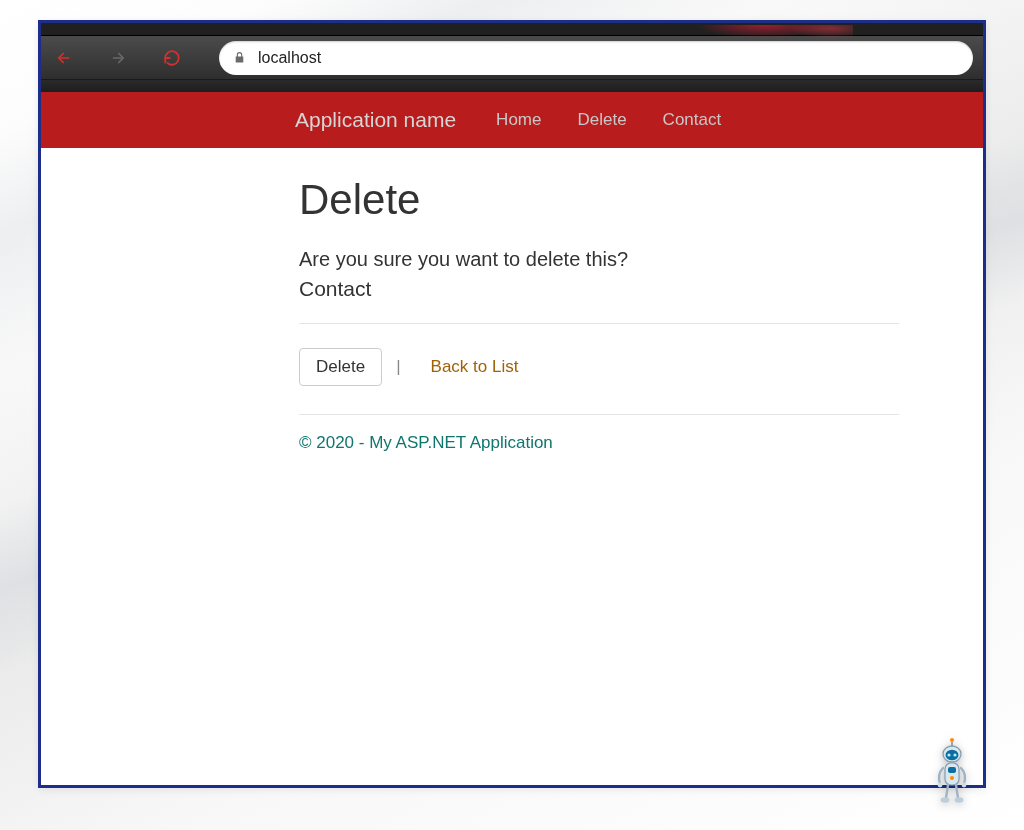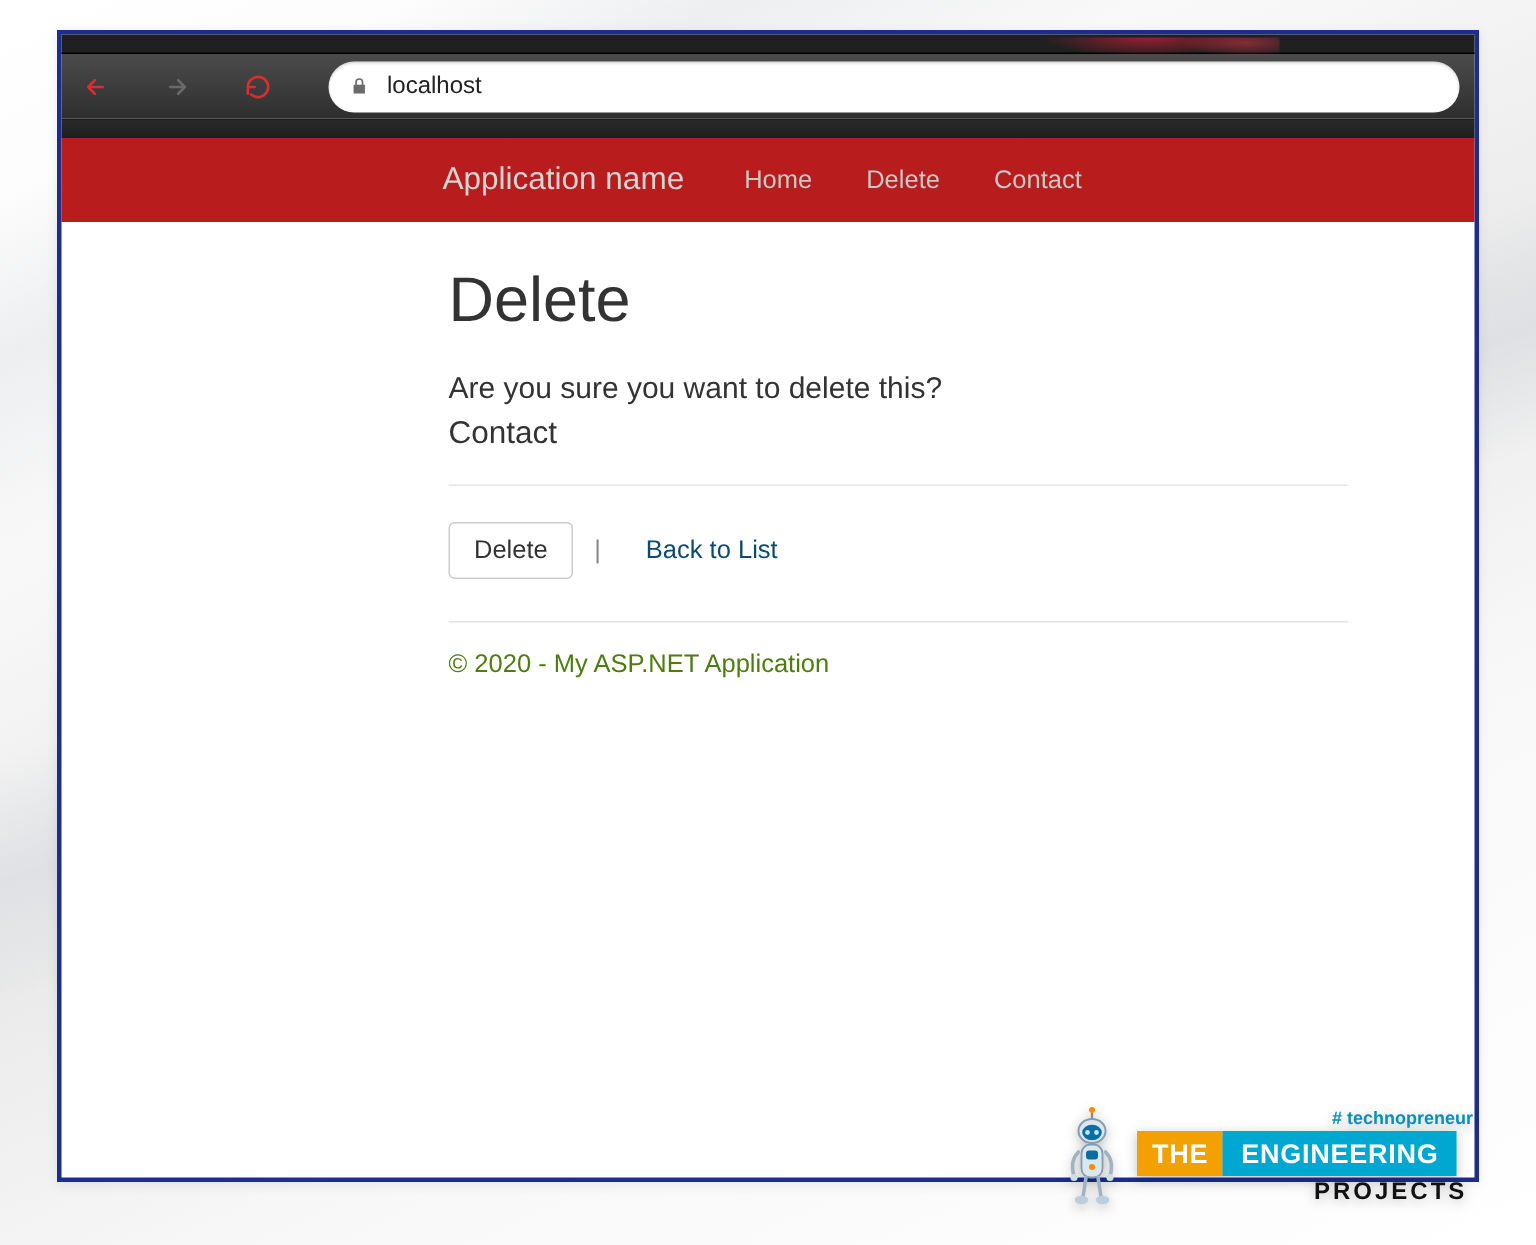--- a/index.html
+++ b/index.html
@@ -137,28 +137,28 @@
       display: inline-block;
       padding: 8px 16px;
       font-size: 17px;
       color: #333;
       background: #fff;
       border: 1px solid #ccc;
       border-radius: 4px;
       cursor: pointer;
     }
     .divider { color: #888; margin: 0 8px 0 14px; font-size: 17px; }
-    .link { color: #0c4a6e; font-size: 17px; text-decoration: none; cursor: pointer; padding-left: 22px; }
+    .link { color: #a16207; font-size: 17px; text-decoration: none; cursor: pointer; padding-left: 22px; }
     hr.sep2 {
       border: none;
       border-top: 1px solid #e5e5e5;
       margin: 28px 0 18px 0;
       width: 600px;
     }
-    .footer { color: #4d7c0f; font-size: 17px; }
+    .footer { color: #0f766e; font-size: 17px; }
     .watermark {
       position: absolute;
       right: 42px;
       bottom: 26px;
       display: flex;
       align-items: center;
       filter: drop-shadow(0 2px 4px rgba(0,0,0,0.25));
     }
     .robot {
       width: 40px; height: 66px; margin-right: 10px;
@@ -249,21 +249,13 @@
     <circle cx="20" cy="40" r="2" fill="#ff8a00"></circle>
     <path d="M11 30 Q5 36 8 46" stroke="#9fb3c2" stroke-width="2.4" fill="none" stroke-linecap="round"></path>
     <path d="M29 30 Q35 36 32 46" stroke="#9fb3c2" stroke-width="2.4" fill="none" stroke-linecap="round"></path>
     <circle cx="8" cy="47" r="2.4" fill="#cfdde7"></circle>
     <circle cx="32" cy="47" r="2.4" fill="#cfdde7"></circle>
     <path d="M16 47 L14 60" stroke="#9fb3c2" stroke-width="2.4" fill="none" stroke-linecap="round"></path>
     <path d="M24 47 L26 60" stroke="#9fb3c2" stroke-width="2.4" fill="none" stroke-linecap="round"></path>
     <ellipse cx="13" cy="62" rx="4.5" ry="2.8" fill="#bccddb"></ellipse>
     <ellipse cx="27" cy="62" rx="4.5" ry="2.8" fill="#bccddb"></ellipse>
   </svg>
-  <div class="wm-text">
-    <div class="wm-tag"># technopreneur</div>
-    <div class="wm-row">
-      <div class="wm-the">THE</div>
-      <div class="wm-eng">ENGINEERING</div>
-    </div>
-    <div class="wm-proj">PROJECTS</div>
-  </div>
 </div>
 
 </body></html>

